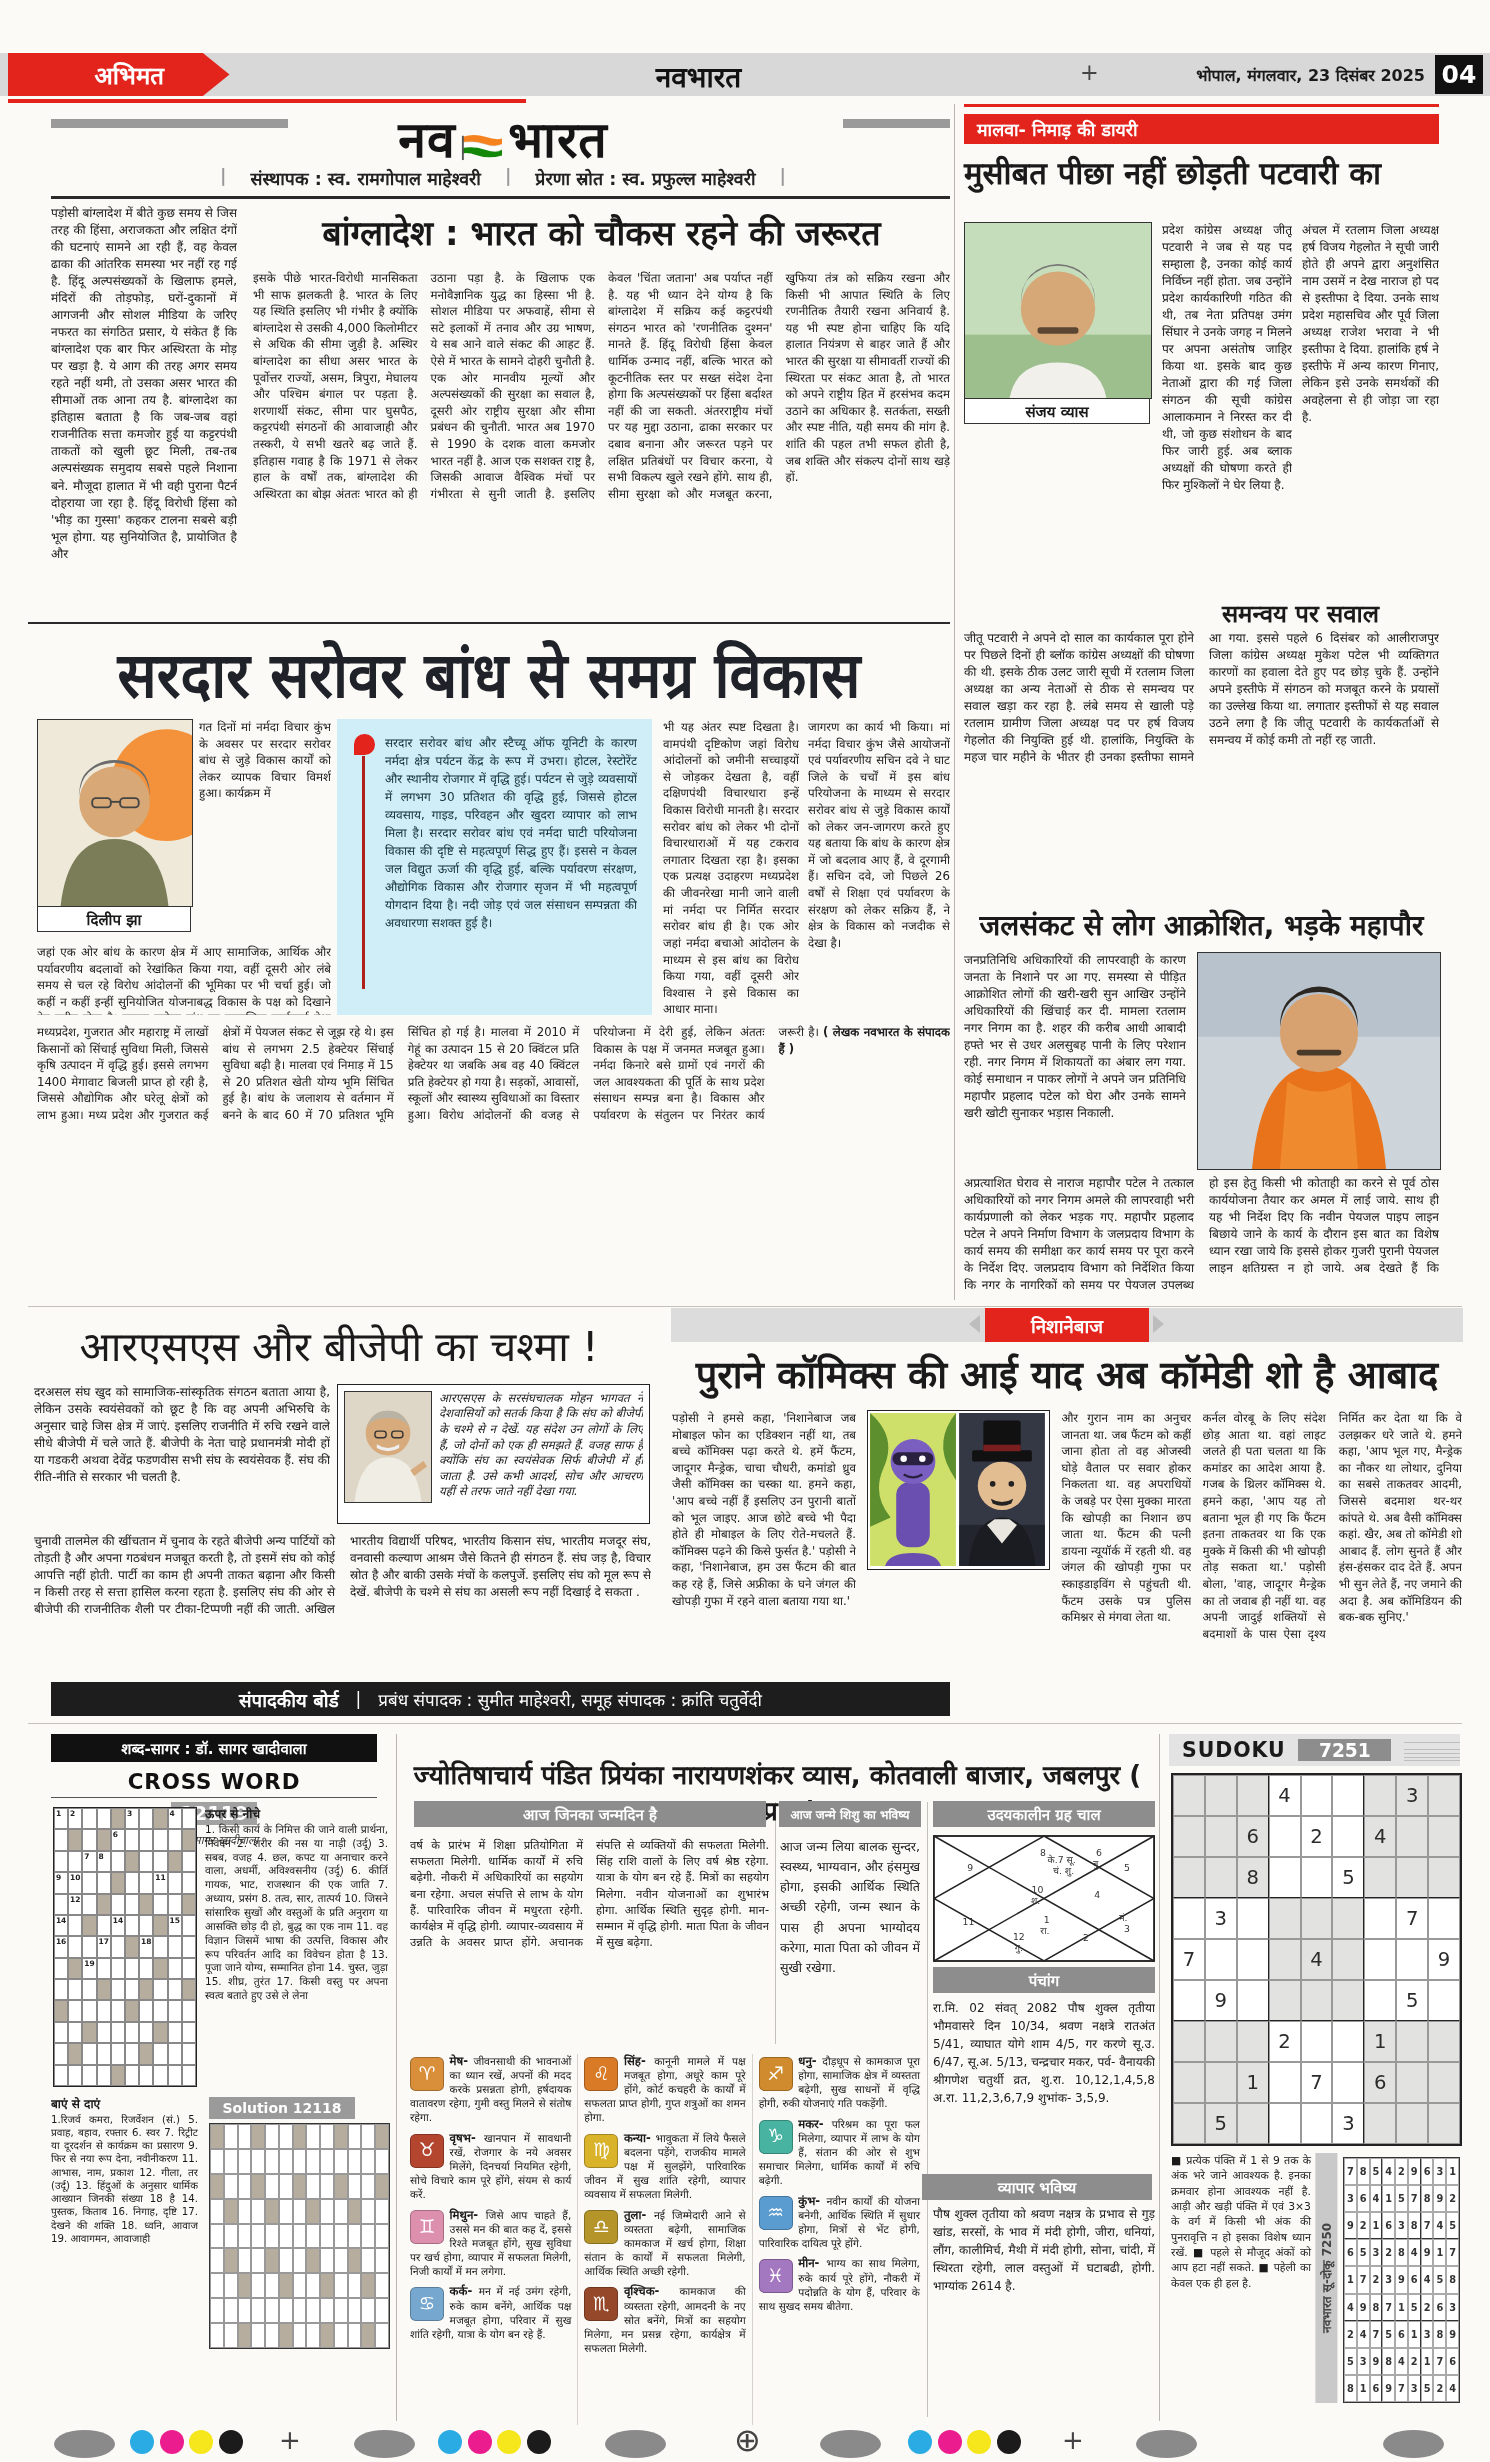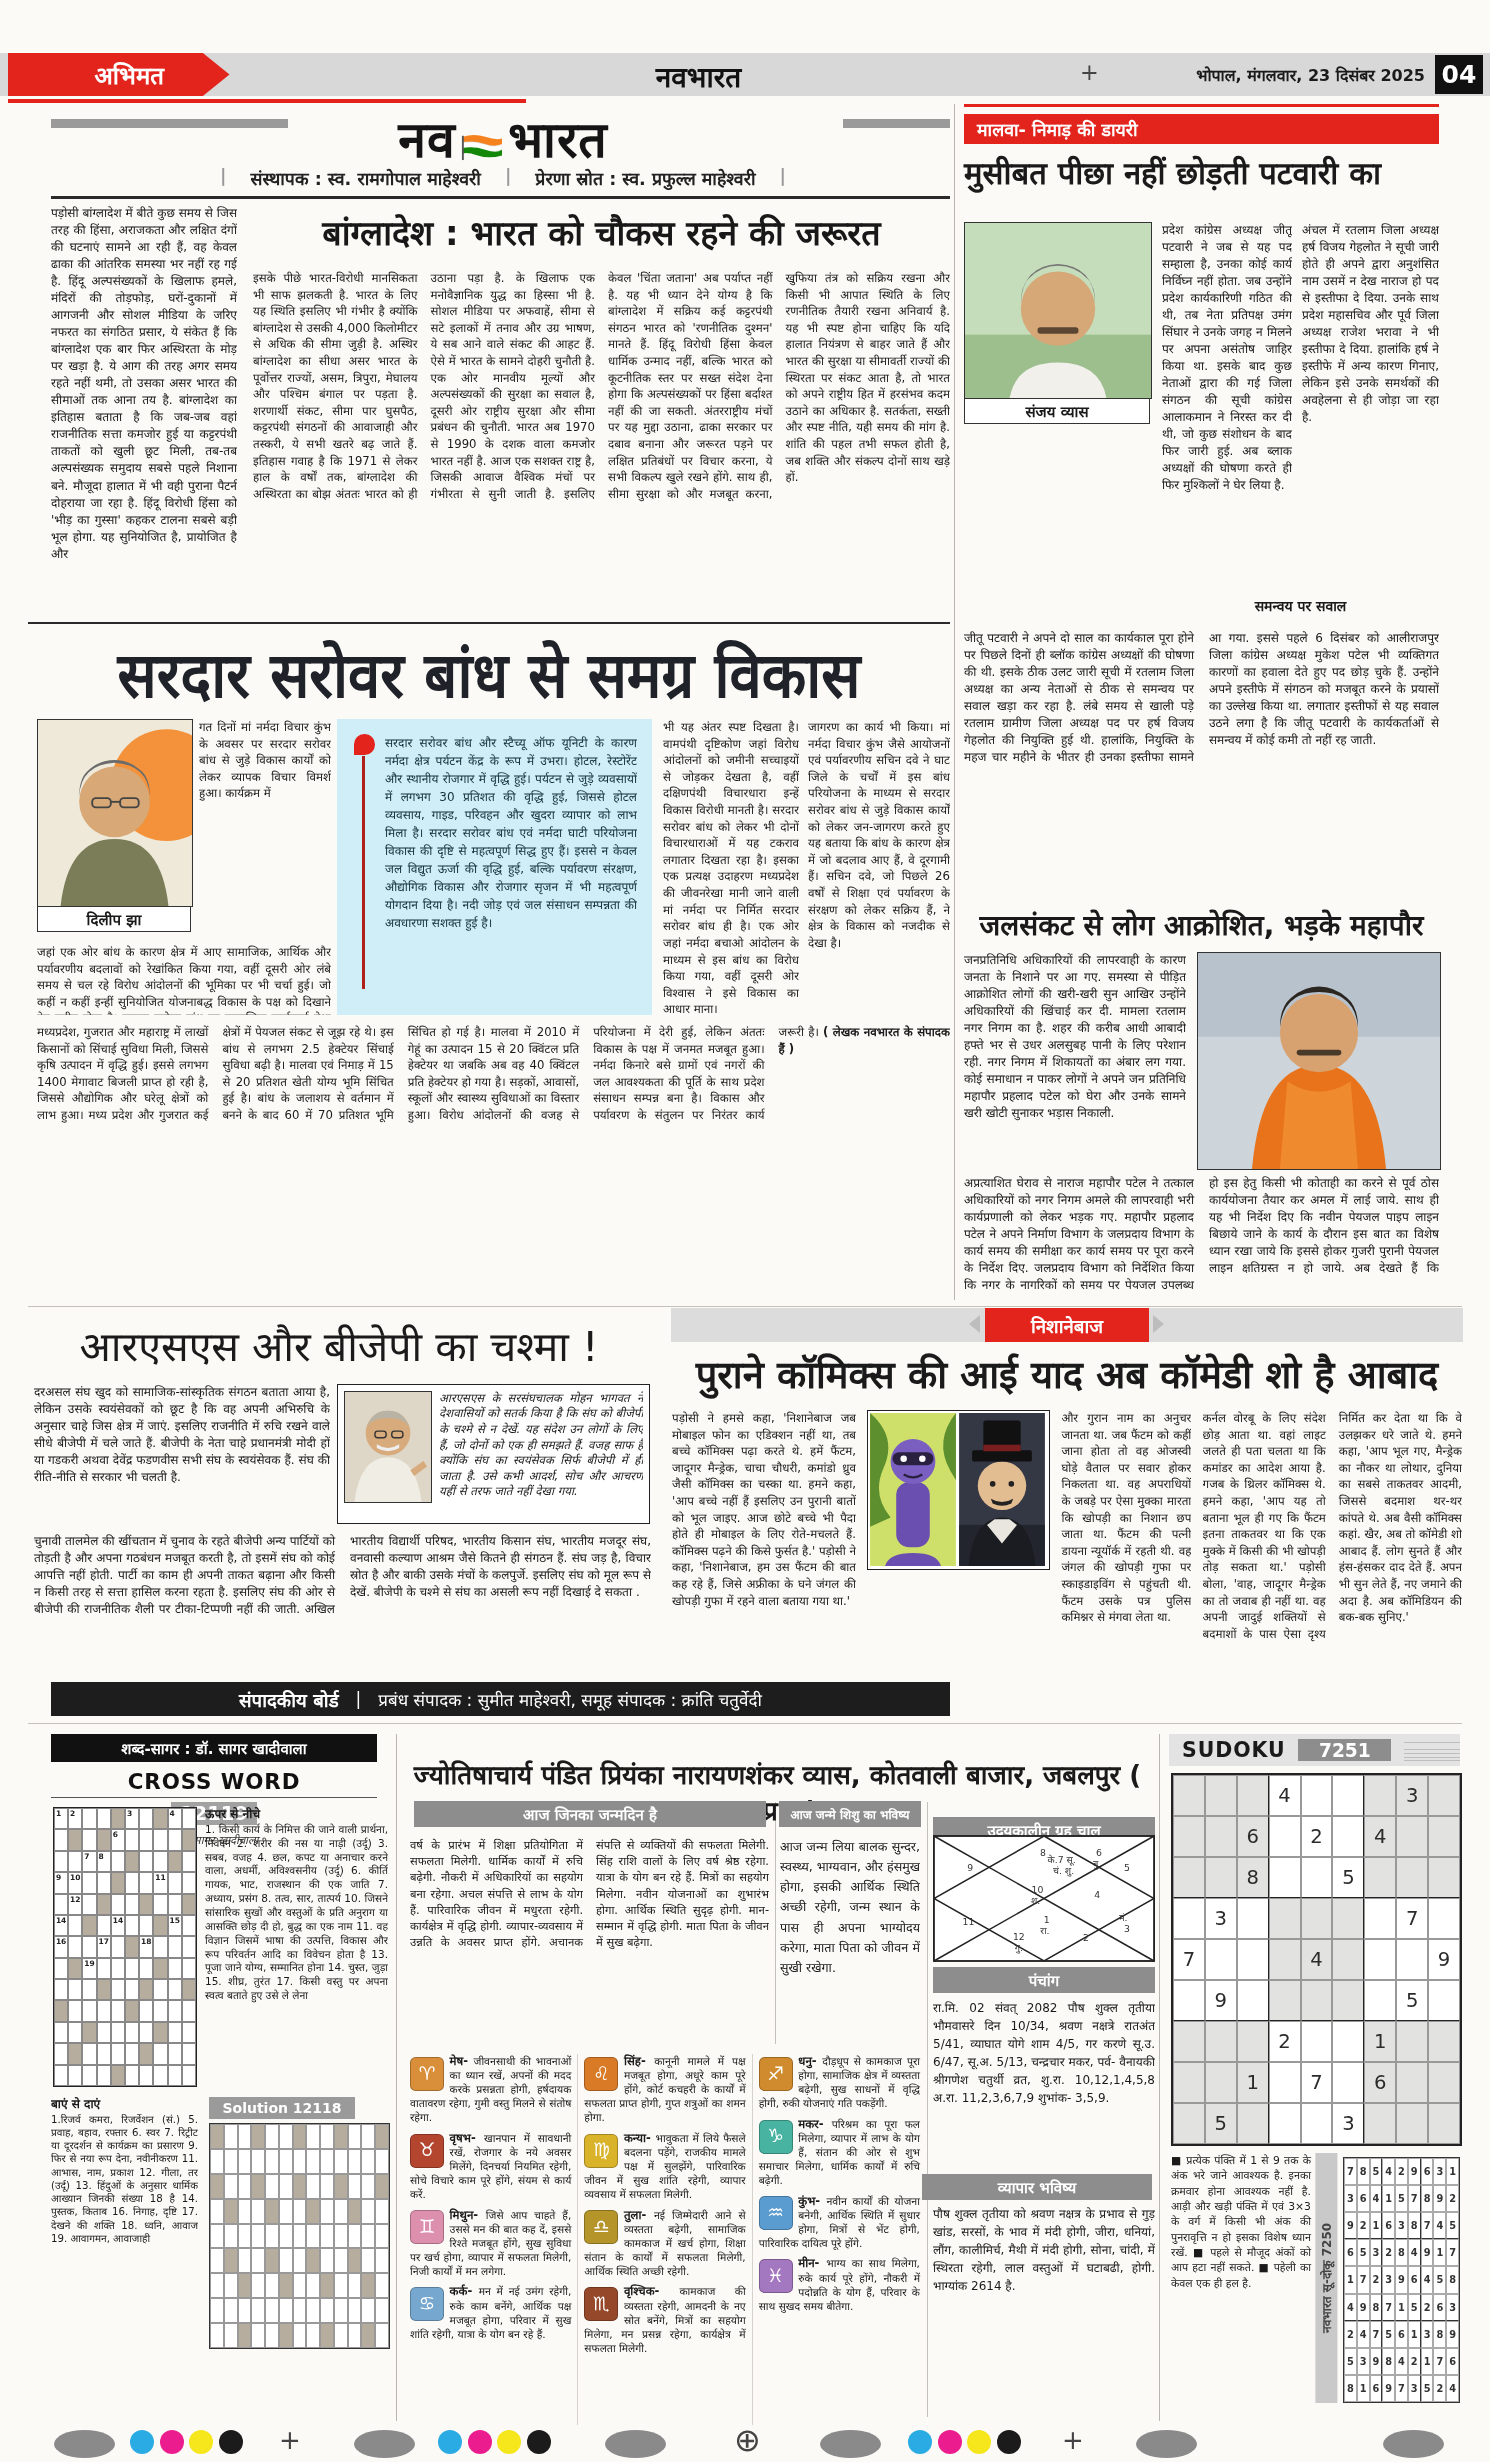--- a/index.html
+++ b/index.html
@@ -34,21 +34,21 @@
   .vrule-main{top:104px;left:954px;width:0.9px;height:1196px;background:#b9b6b0;}
   
   .malwa-redtop{top:104px;left:964px;width:475px;height:2.8px;background:var(--red);}
   .malwa-tag{top:114px;left:964px;width:475px;height:30px;background:var(--red);color:#fff;font-weight:bold;
      font-size:17.7px;display:flex;align-items:center;padding-left:13px;box-sizing:border-box;}
   .malwa-head{top:151px;left:964px;width:475px;height:43px;font-size:31px;font-weight:bold;}
   .photo{border:0.9px solid #333;background:#ddd;overflow:hidden;}
   .caption{background:#fff;border:0.9px solid #333;border-top:none;text-align:center;font-weight:bold;font-size:15px;padding:1.9px 0;}
   .malwa-p1{top:222px;left:1162px;width:130px;height:373px;font-size:12px;}
   .malwa-p2{top:222px;left:1302px;width:137px;height:373px;font-size:12px;}
-  .malwa-sub{top:596px;left:1162px;width:277px;text-align:center;font-size:14px;font-weight:bold;}
+  .malwa-sub{top:596px;left:1162px;width:277px;text-align:center;font-size:24px;font-weight:bold;}
   .malwa-p34{top:630px;left:964px;width:475px;height:253px;font-size:12px;column-count:2;column-gap:15px;}
   
   .jal-head{top:905px;left:964px;width:475px;height:39px;text-align:center;font-size:28px;font-weight:bold;}
   .jal-p1{top:952px;left:964px;width:222px;height:216px;font-size:12px;}
   .jal-p2{top:1175px;left:964px;width:475px;height:121px;font-size:12px;column-count:2;column-gap:15px;}
   
   .sardar-rule{top:622px;left:28px;width:922px;height:1.9px;background:#2a2a2a;}
   .sardar-head{top:630px;left:28px;width:922px;height:80px;text-align:center;font-size:58px;font-weight:bold;
      color:#20222a;transform:scaleY(1.08);transform-origin:top;}
   .sardar-lead{top:719px;left:199px;width:132px;height:220px;font-size:11.7px;}
@@ -106,21 +106,21 @@
   .solc.b{background:#b6ad9f;}
   .vrule-b1{top:1734px;left:396px;width:0.9px;height:687px;background:#b9b6b0;}
   .vrule-b2{top:1734px;left:1159px;width:0.9px;height:687px;background:#b9b6b0;}
   .vrule-b3{top:1802px;left:775px;width:0.9px;height:242px;background:#c4c1bb;}
   .vrule-b4{top:1802px;left:927px;width:0.9px;height:615px;background:#c4c1bb;}
   
   .astro-head{top:1756px;left:402px;width:751px;height:39px;text-align:center;font-size:26px;font-weight:bold;}
   .graybar{background:#8d8d8d;color:#fff;font-weight:bold;font-size:15px;display:flex;align-items:center;justify-content:center;height:26px;}
   .bday-bar{top:1801px;left:414px;width:352px;}
   .shishu-bar{top:1801px;left:779px;width:142px;font-size:12px;}
-  .grah-bar{top:1801px;left:933px;width:222px;margin-top:16px;}
+  .grah-bar{top:1801px;left:933px;width:222px;}
   .bday-text{top:1837px;left:410px;width:359px;height:209px;font-size:11.4px;column-count:2;column-gap:13px;}
   .shishu-text{top:1837px;left:780px;width:140px;height:261px;font-size:12.6px;line-height:1.6;}
   .kundli{top:1835px;left:933px;width:222px;height:127px;}
   .panchang-bar{top:1967px;left:933px;width:222px;}
   .panchang-text{top:1999px;left:933px;width:222px;height:169px;font-size:12px;line-height:1.5;}
   .vyapar-bar{top:2174px;left:922px;width:230px;}
   .vyapar-text{top:2205px;left:933px;width:222px;height:197px;font-size:12px;line-height:1.5;}
   .zodiac-wrap{top:2054px;left:410px;width:510px;height:371px;column-count:3;column-gap:13px;column-rule:0.9px solid #d5d2cc;}
   .zoditem{break-inside:avoid;margin-bottom:5.6px;font-size:10.6px;text-align:justify;line-height:1.32;}
   .zoditem b{font-size:11.6px;}

